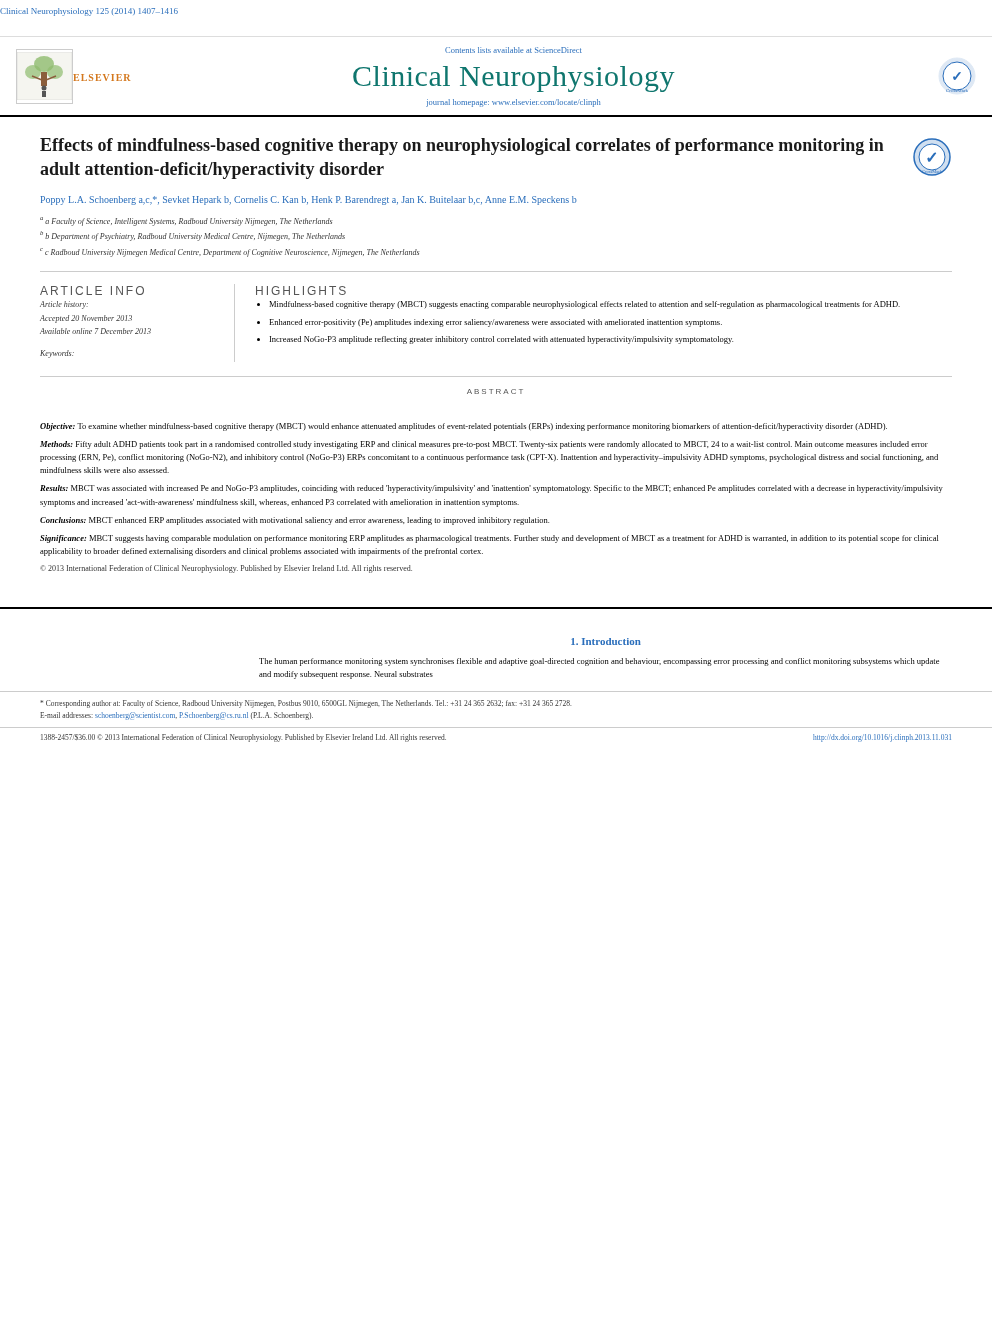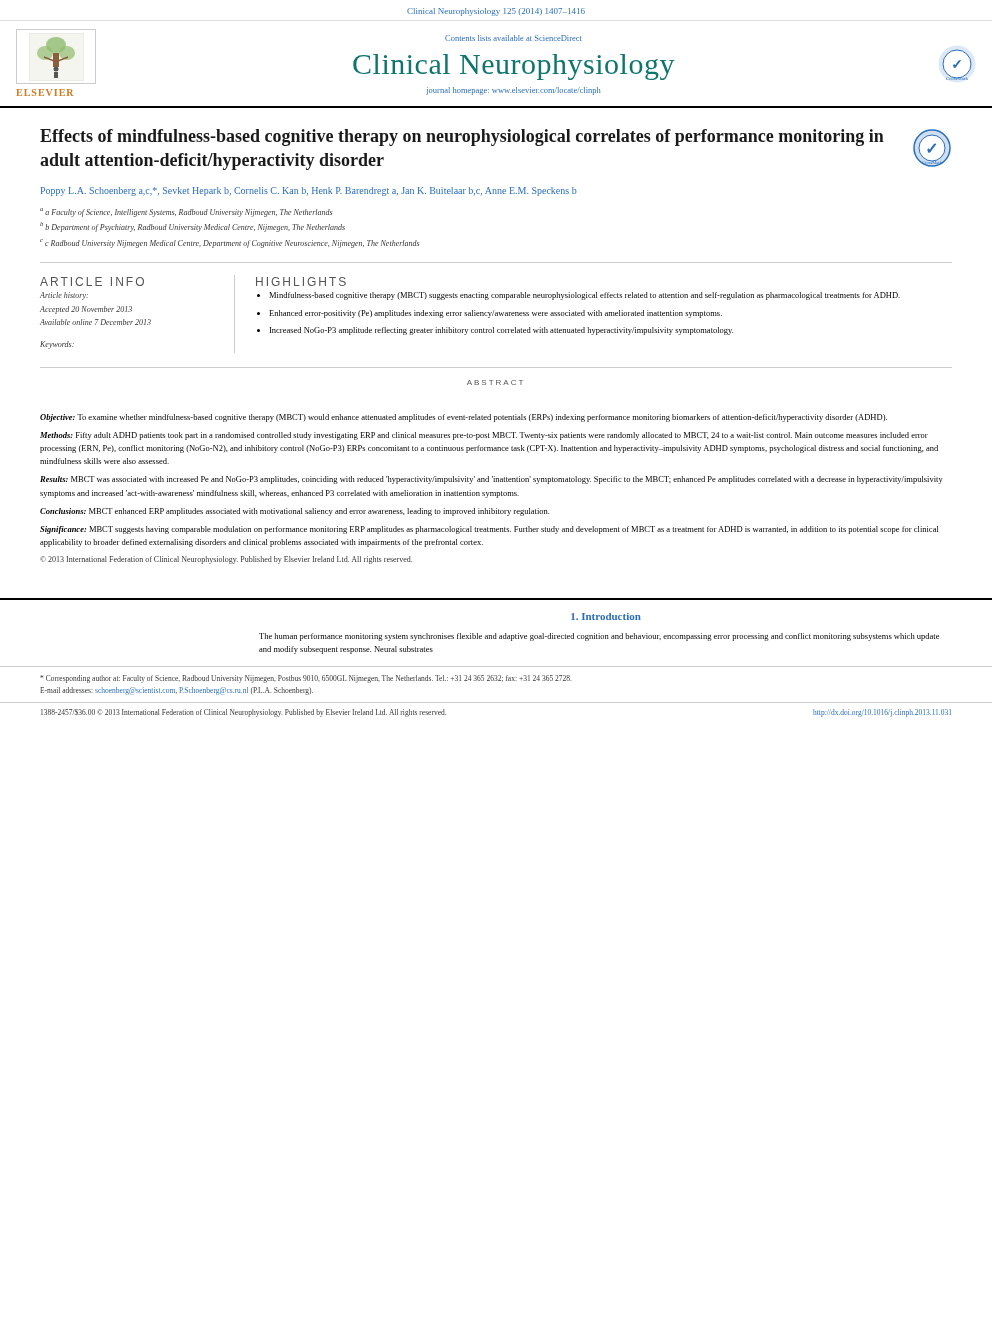--- a/index.html
+++ b/index.html
@@ -5,39 +5,39 @@
     * { box-sizing: border-box; margin: 0; padding: 0; }
     body {
       background: #fff;
       font-family: 'Times New Roman', Times, serif;
       font-size: 9.5px;
       color: #000;
       width: 992px;
     }
 
     .top-bar {
-      text-align: center;
       font-size: 9px;
       color: #2a6ebb;
-      padding: 6px 0 4px 0;
+      padding: 6px 0 20px 0;
       border-bottom: 1px solid #ddd;
     }
 
     .journal-header {
       display: flex;
       align-items: center;
       padding: 8px 16px 8px 16px;
       border-bottom: 2px solid #000;
     }
 
     .elsevier-logo {
       width: 90px;
       flex-shrink: 0;
       display: flex;
-      flex-direction: column;
+      flex-direction: row;
+      align-items: center;
     }
 
     .elsevier-logo .logo-box {
       width: 80px;
       height: 55px;
       border: 1px solid #ccc;
       display: flex;
       align-items: center;
       justify-content: center;
       flex-direction: column;
@@ -234,21 +234,21 @@
 
     .copyright {
       font-size: 8px;
       color: #333;
       margin-top: 4px;
     }
 
     .intro-section {
       display: flex;
       gap: 24px;
-      padding: 10px 40px 0 40px;
+      padding: 26px 40px 0 40px;
     }
 
     .intro-left {
       width: 195px;
       flex-shrink: 0;
     }
 
     .intro-right {
       flex: 1;
     }

